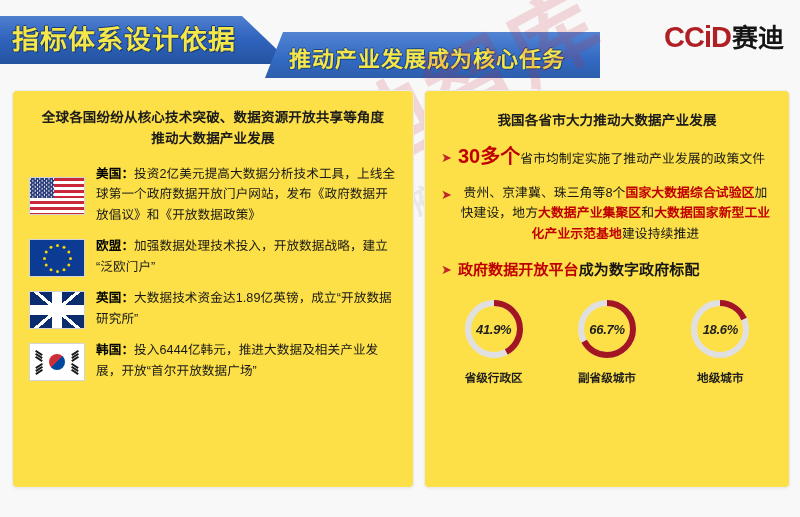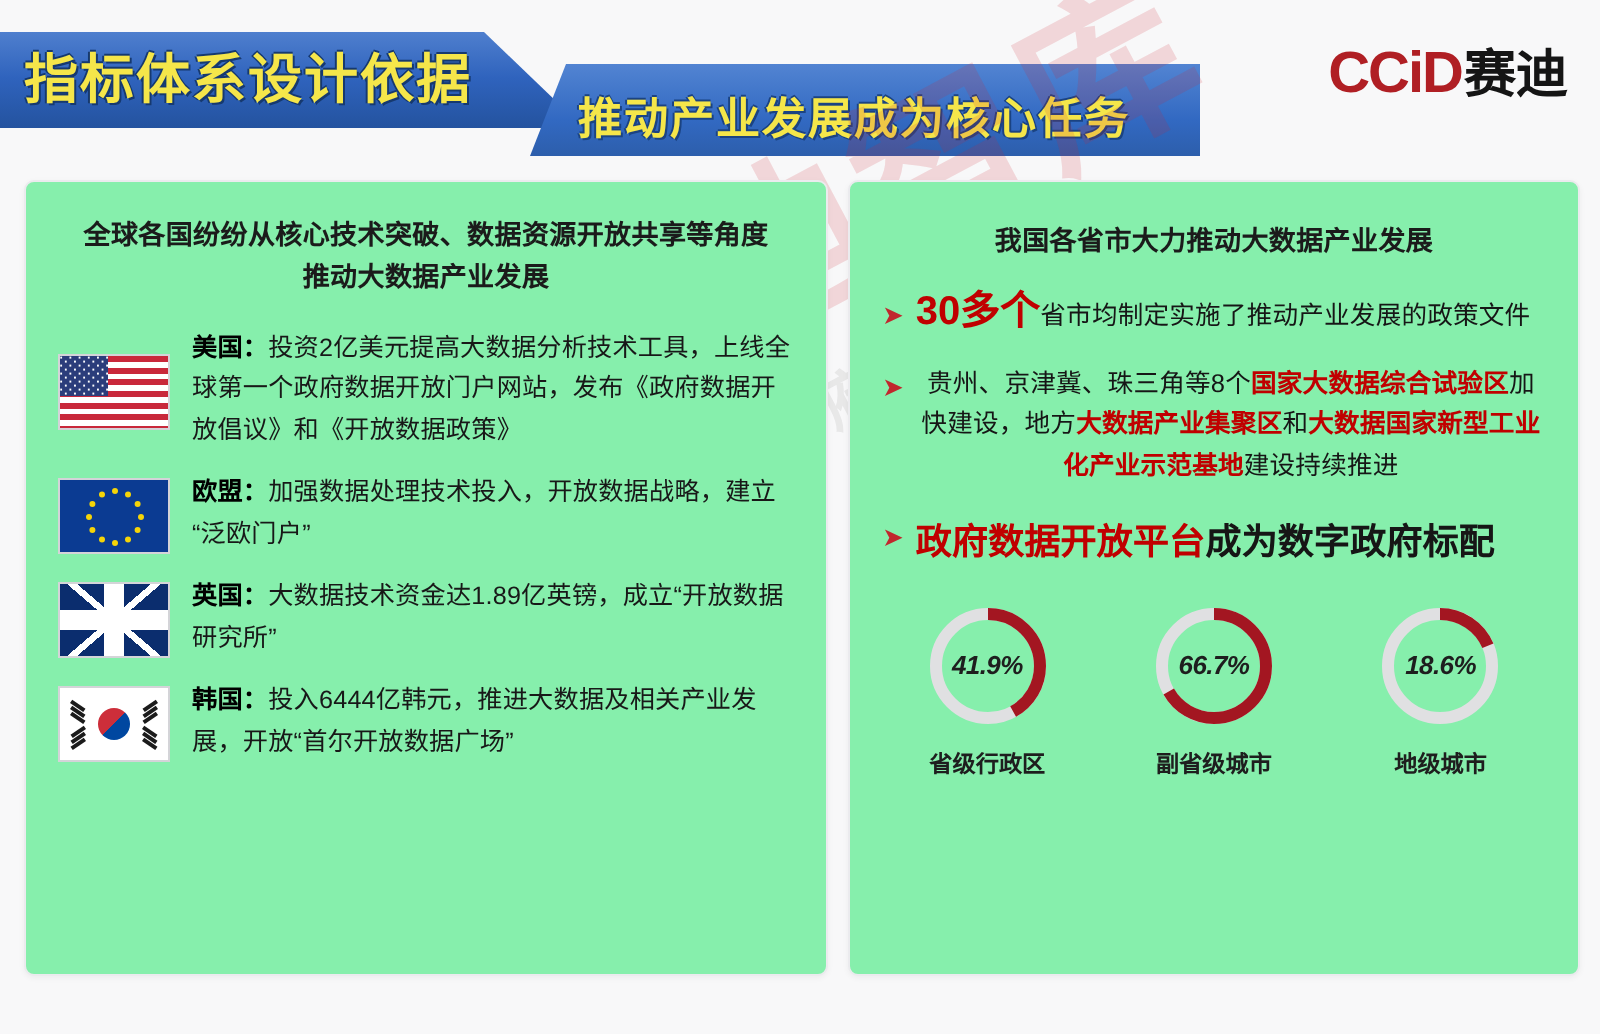--- a/index.html
+++ b/index.html
@@ -43,21 +43,21 @@
     line-height:1;
   }
   .logo .ccid{
     color:#b01f24;font-size:29px;font-weight:bold;letter-spacing:-1px;
     font-family:"Liberation Sans","DejaVu Sans",sans-serif;
   }
   .logo .cn{color:#151515;font-size:26px;font-weight:bold;margin-left:1px;}
 
   
   .card{
-    position:absolute;background:#86efac;border:1px solid #ebebee;
+    position:absolute;background:#fde047;border:1px solid #ebebee;
     border-radius:5px;box-shadow:0 1px 3px rgba(0,0,0,.05);
     overflow:hidden;
   }
   .card-left{left:12px;top:90px;width:400px;height:396px;}
   .card-right{left:424px;top:90px;width:364px;height:396px;}
 
   .card-title{
     margin:17px 22px 0 22px;text-align:center;
     font-size:13.5px;font-weight:bold;color:#1b1b1b;line-height:1.55;
     letter-spacing:.2px;
@@ -136,21 +136,21 @@
   .bullets{margin:14px 16px 0 16px;}
   .bullet{display:flex;align-items:flex-start;margin-bottom:13px;}
   .arrow{
     color:#c1272d;font-size:13px;line-height:1.4;flex:0 0 auto;
     margin-right:6px;margin-top:3px;font-weight:bold;
   }
   .btext{font-size:12.8px;line-height:1.62;color:#161616;letter-spacing:.1px;text-align:center;}
   .big-red{color:#c00000;font-size:20px;font-weight:bold;line-height:1;letter-spacing:0;}
   .red{color:#c00000;font-weight:bold;}
   .b1 .btext{display:block;}
-  .b3 .btext{font-size:18px;font-weight:bold;}
+  .b3 .btext{font-size:15px;font-weight:bold;}
   .b3 .black{color:#161616;font-weight:bold;}
 
   
   .donuts{display:flex;justify-content:space-around;margin:14px 12px 0 12px;}
   .donut{display:flex;flex-direction:column;align-items:center;width:92px;}
   .donut-ring{position:relative;width:66px;height:66px;}
   .donut-ring svg{display:block;}
   .donut-val{
     position:absolute;left:0;top:0;width:66px;height:66px;
     display:flex;align-items:center;justify-content:center;

